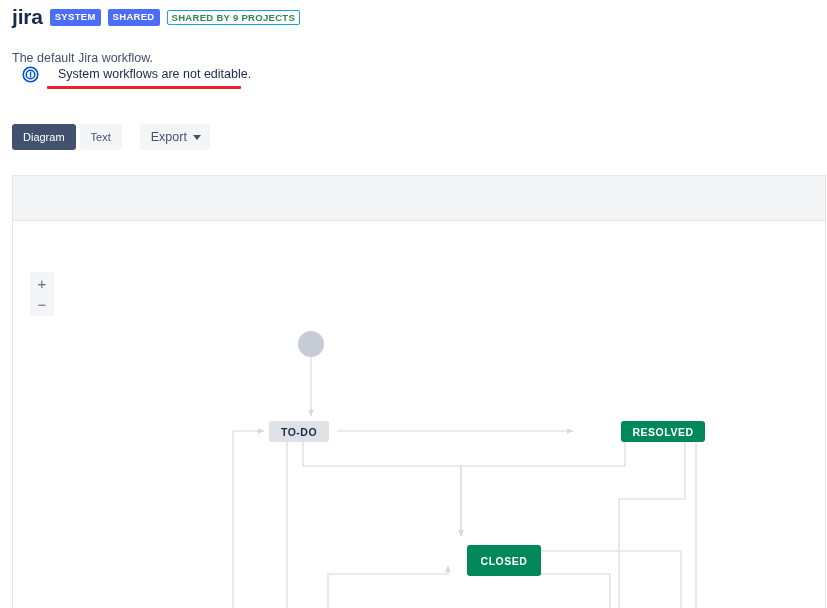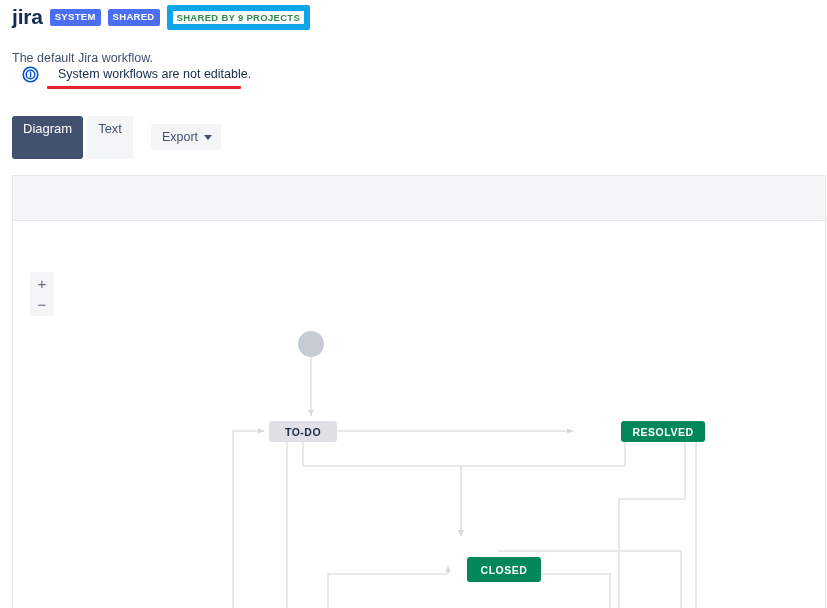--- a/index.html
+++ b/index.html
@@ -47,21 +47,21 @@
     background: #4c6ef5;
     color: #ffffff;
   }
   .badge-active {
     background: #4c6ef5;
     color: #ffffff;
   }
   .badge-shared {
     background: #ffffff;
     color: #2d8a4e;
-    border: 6px solid #0ea5e9;
+    border: 1px solid #0ea5e9;
     padding: 1px 4px;
   }
   .page-description {
     font-size: 12.5px;
     color: #42526e;
     margin-top: 23px;
     line-height: 15px;
   }
 
   
@@ -98,23 +98,23 @@
   
   .tabs-row {
     display: flex;
     align-items: center;
     gap: 4px;
     margin-top: 28px;
     padding-left: 12px;
     height: 26px;
   }
   .tab {
-    font-size: 13px;
+    font-size: 11px;
     line-height: 26px;
-    height: 43px;
+    height: 26px;
     padding: 0 11px;
     border-radius: 3px;
     color: #42526e;
     background: #f4f5f7;
     cursor: pointer;
     white-space: nowrap;
   }
   .tab.selected {
     background: #42526e;
     color: #ffffff;
@@ -312,20 +312,20 @@
         <path d="M597,405 L597,353 L463,353 L463,345"></path>
 
         <path d="M649,422 L683,422 L683,213 L654,213"></path>
 
         <path d="M560,416 L344,416"></path>
       </g>
     </svg>
 
     <div class="node-start" style="left:285px; top:110px;"></div>
 
-    <div class="node node-grey" style="left:256px; top:200px; width:68px; height:21px;">TO-DO</div>
+    <div class="node node-grey" style="left:256px; top:200px; width:60px; height:21px;">TO-DO</div>
 
     <div class="node node-green" style="left:565px; top:200px; width:84px; height:21px;">RESOLVED</div>
 
-    <div class="node node-green" style="left:411px; top:336px; width:74px; height:25px;">CLOSED</div>
+    <div class="node node-green" style="left:411px; top:324px; width:74px; height:31px;">CLOSED</div>
 
   </div>
 </div>
 
 </body></html>

